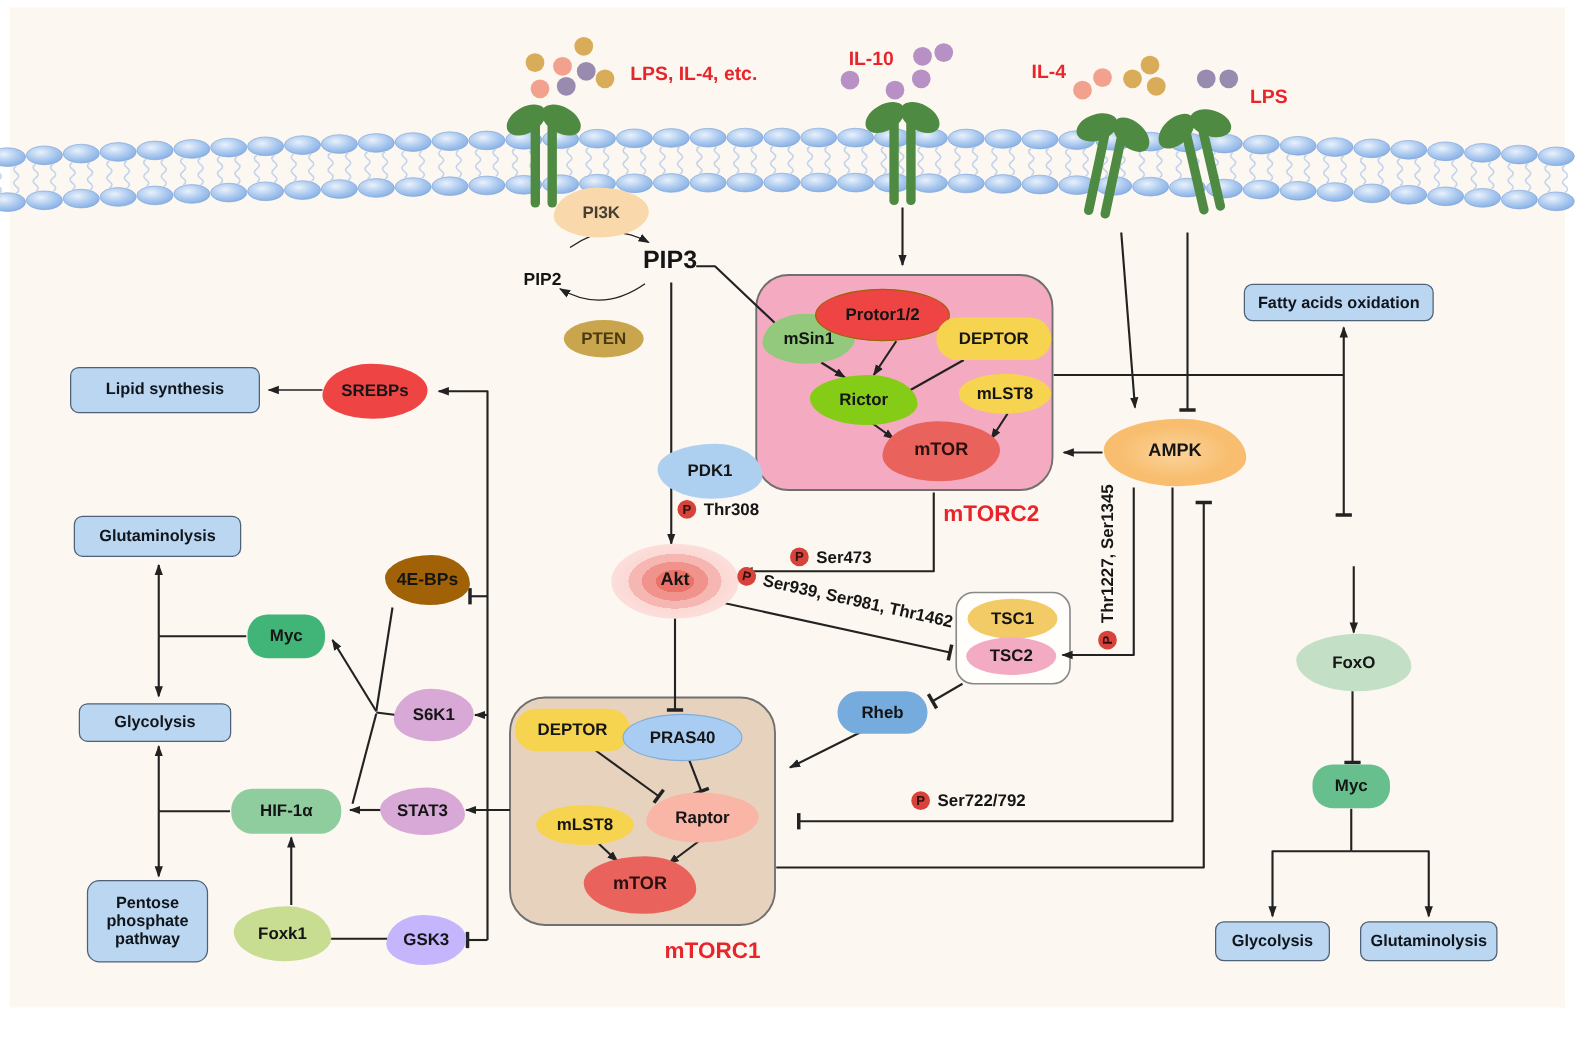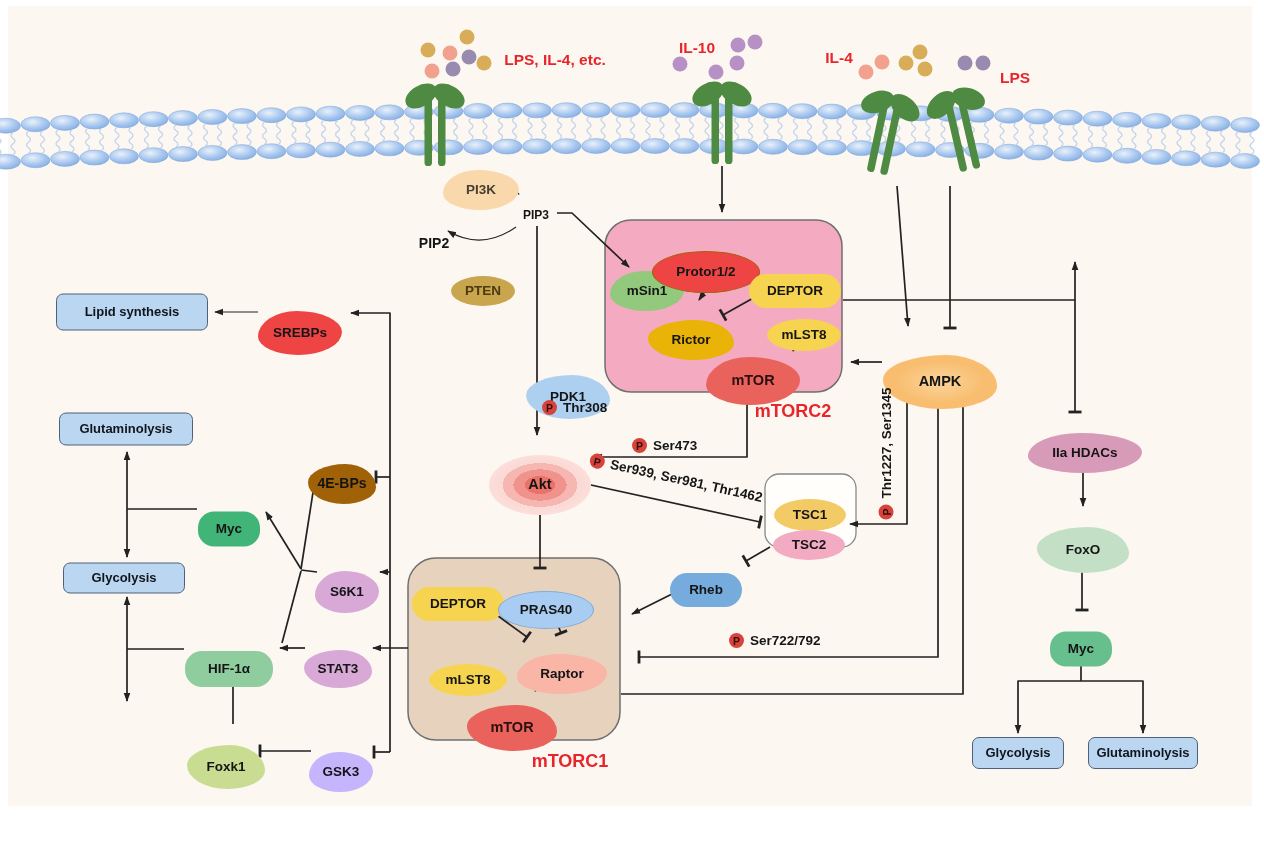--- a/index.html
+++ b/index.html
@@ -1,21 +1,21 @@
 <!DOCTYPE html>
 <html><head>
 <meta charset="utf-8">
 <style>
   html,body{margin:0;padding:0;background:#ffffff;}
   .stage{position:relative;width:1264px;height:844px;background:#ffffff;
          font-family:"Liberation Sans",sans-serif;overflow:hidden;}
   svg.layer{position:absolute;left:0;top:0;}
   .node{position:absolute;transform:translate(-50%,-50%);display:flex;align-items:center;
         justify-content:center;font-weight:bold;font-size:13.5px;color:#151515;
-        text-align:center;line-height:1.1;white-space:nowrap;margin-top:20px;}
+        text-align:center;line-height:1.1;white-space:nowrap;}
   .blob1{border-radius:46% 54% 52% 48% / 58% 48% 52% 42%;}
   .blob2{border-radius:55% 45% 48% 52% / 46% 58% 42% 54%;}
   .oval{border-radius:50%;}
   .pill{border-radius:17px;}
   .box{position:absolute;transform:translate(-50%,-50%);display:flex;align-items:center;
        justify-content:center;font-weight:bold;font-size:13px;color:#10151c;
        background:#bad6f0;border:1.6px solid #4f6178;border-radius:7px;
        text-align:center;line-height:1.15;white-space:nowrap;}
   .red{position:absolute;transform:translate(-50%,-50%);color:#e8252b;font-weight:bold;
        white-space:nowrap;font-size:18px;}
@@ -322,30 +322,30 @@
     </g>
   </svg>
 
   <div class="red ligand-label" style="left:555px;top:60px">LPS, IL-4, etc.</div>
   <div class="red ligand-label" style="left:697px;top:48px">IL-10</div>
   <div class="red ligand-label" style="left:839px;top:58px">IL-4</div>
   <div class="red ligand-label" style="left:1015px;top:78px">LPS</div>
 
   <div class="node blob1" style="left:481px;top:170px;width:76px;height:40px;background:#f9d8ab;color:#474032">PI3K</div>
   <div class="node" style="left:434px;top:224px;font-size:14px">PIP2</div>
-  <div class="node" style="left:536px;top:196px;font-size:12px">PIP3</div>
+  <div class="node" style="left:536px;top:208px;font-size:20px">PIP3</div>
   <div class="node oval" style="left:483px;top:271px;width:64px;height:30px;background:#c9a54e;color:#4a3a10">PTEN</div>
   <div class="node blob2" style="left:568px;top:377px;width:84px;height:44px;background:#aed0f0">PDK1</div>
   <div class="node" style="left:540px;top:465px;width:102px;height:60px;border-radius:50%;font-size:14.5px;
        background:radial-gradient(closest-side,#ea7268 0%,#ea7268 30%,#f0938c 30%,#f0938c 52%,#f6b6b1 52%,#f6b6b1 73%,#fbd9d5 73%,#fcdeda 100%)">Akt</div>
 
   <div class="node blob1" style="left:647px;top:271px;width:74px;height:40px;background:#93c97d">mSin1</div>
   <div class="node oval" style="left:706px;top:252px;width:106px;height:40px;background:#ef4444;border:1px solid #a16207">Protor1/2</div>
   <div class="node pill" style="left:795px;top:271px;width:92px;height:34px;background:#f6d44f">DEPTOR</div>
-  <div class="node blob2" style="left:691px;top:320px;width:86px;height:40px;background:#eab308">Rictor</div>
+  <div class="node blob2" style="left:691px;top:320px;width:86px;height:40px;background:#84cc16">Rictor</div>
   <div class="node oval" style="left:804px;top:315px;width:74px;height:32px;background:#f6d44f">mLST8</div>
   <div class="node blob1" style="left:753px;top:361px;width:94px;height:48px;background:#e9635c;color:#2a100e;font-size:14.5px">mTOR</div>
   <div class="red" style="left:793px;top:411px">mTORC2</div>
 
   <div class="node oval" style="left:810px;top:495px;width:72px;height:32px;background:#f3cb66">TSC1</div>
   <div class="node oval" style="left:809px;top:525px;width:72px;height:30px;background:#f3abc4">TSC2</div>
 
   <div class="node blob2" style="left:940px;top:362px;width:114px;height:54px;font-size:14.5px;
        background:radial-gradient(closest-side,#fbd49c 0%,#f8bd6e 80%)">AMPK</div>
   <div class="node pill" style="left:706px;top:570px;width:72px;height:34px;background:#76abdd">Rheb</div>
@@ -359,27 +359,28 @@
 
   <div class="node blob1" style="left:300px;top:313px;width:84px;height:44px;background:#ef4444">SREBPs</div>
   <div class="node blob2" style="left:342px;top:464px;width:68px;height:40px;background:#a16207;font-size:14px">4E-BPs</div>
   <div class="node blob1" style="left:347px;top:572px;width:64px;height:42px;background:#d8a8d6">S6K1</div>
   <div class="node blob2" style="left:338px;top:649px;width:68px;height:38px;background:#d8a8d6">STAT3</div>
   <div class="node blob1" style="left:341px;top:752px;width:64px;height:40px;background:#c4b5fd">GSK3</div>
   <div class="node" style="left:229px;top:509px;width:62px;height:35px;border-radius:16px;background:#41b478">Myc</div>
   <div class="node pill" style="left:229px;top:649px;width:88px;height:36px;background:#90cd9e">HIF-1α</div>
   <div class="node blob2" style="left:226px;top:747px;width:78px;height:44px;background:#c8dc92">Foxk1</div>
 
-  <div class="node blob1" style="left:1085px;top:433px;width:114px;height:40px;background:#d79ab8">IIa HDACs</div>
   <div class="node blob2" style="left:1083px;top:530px;width:92px;height:46px;background:#c3e0c6">FoxO</div>
   <div class="node" style="left:1081px;top:629px;width:62px;height:35px;border-radius:16px;background:#67bf8e">Myc</div>
 
   <div class="box" style="left:132px;top:312px;width:150px;height:35px">Lipid synthesis</div>
   <div class="box" style="left:126px;top:429px;width:132px;height:31px">Glutaminolysis</div>
   <div class="box" style="left:124px;top:578px;width:120px;height:29px">Glycolysis</div>
+  <div class="box" style="left:118px;top:737px;width:95px;height:64px;white-space:normal;border-radius:10px">Pentose phosphate pathway</div>
+  <div class="box" style="left:1071px;top:242px;width:150px;height:28px">Fatty acids oxidation</div>
   <div class="box" style="left:1018px;top:753px;width:90px;height:30px">Glycolysis</div>
   <div class="box" style="left:1143px;top:753px;width:108px;height:30px">Glutaminolysis</div>
 
   <div class="ptxt" style="left:542px;top:400px">
     <span class="pdot">P</span>
     <span>Thr308</span>
   </div>
   <div class="ptxt" style="left:632px;top:438px">
     <span class="pdot">P</span>
     <span>Ser473</span>

